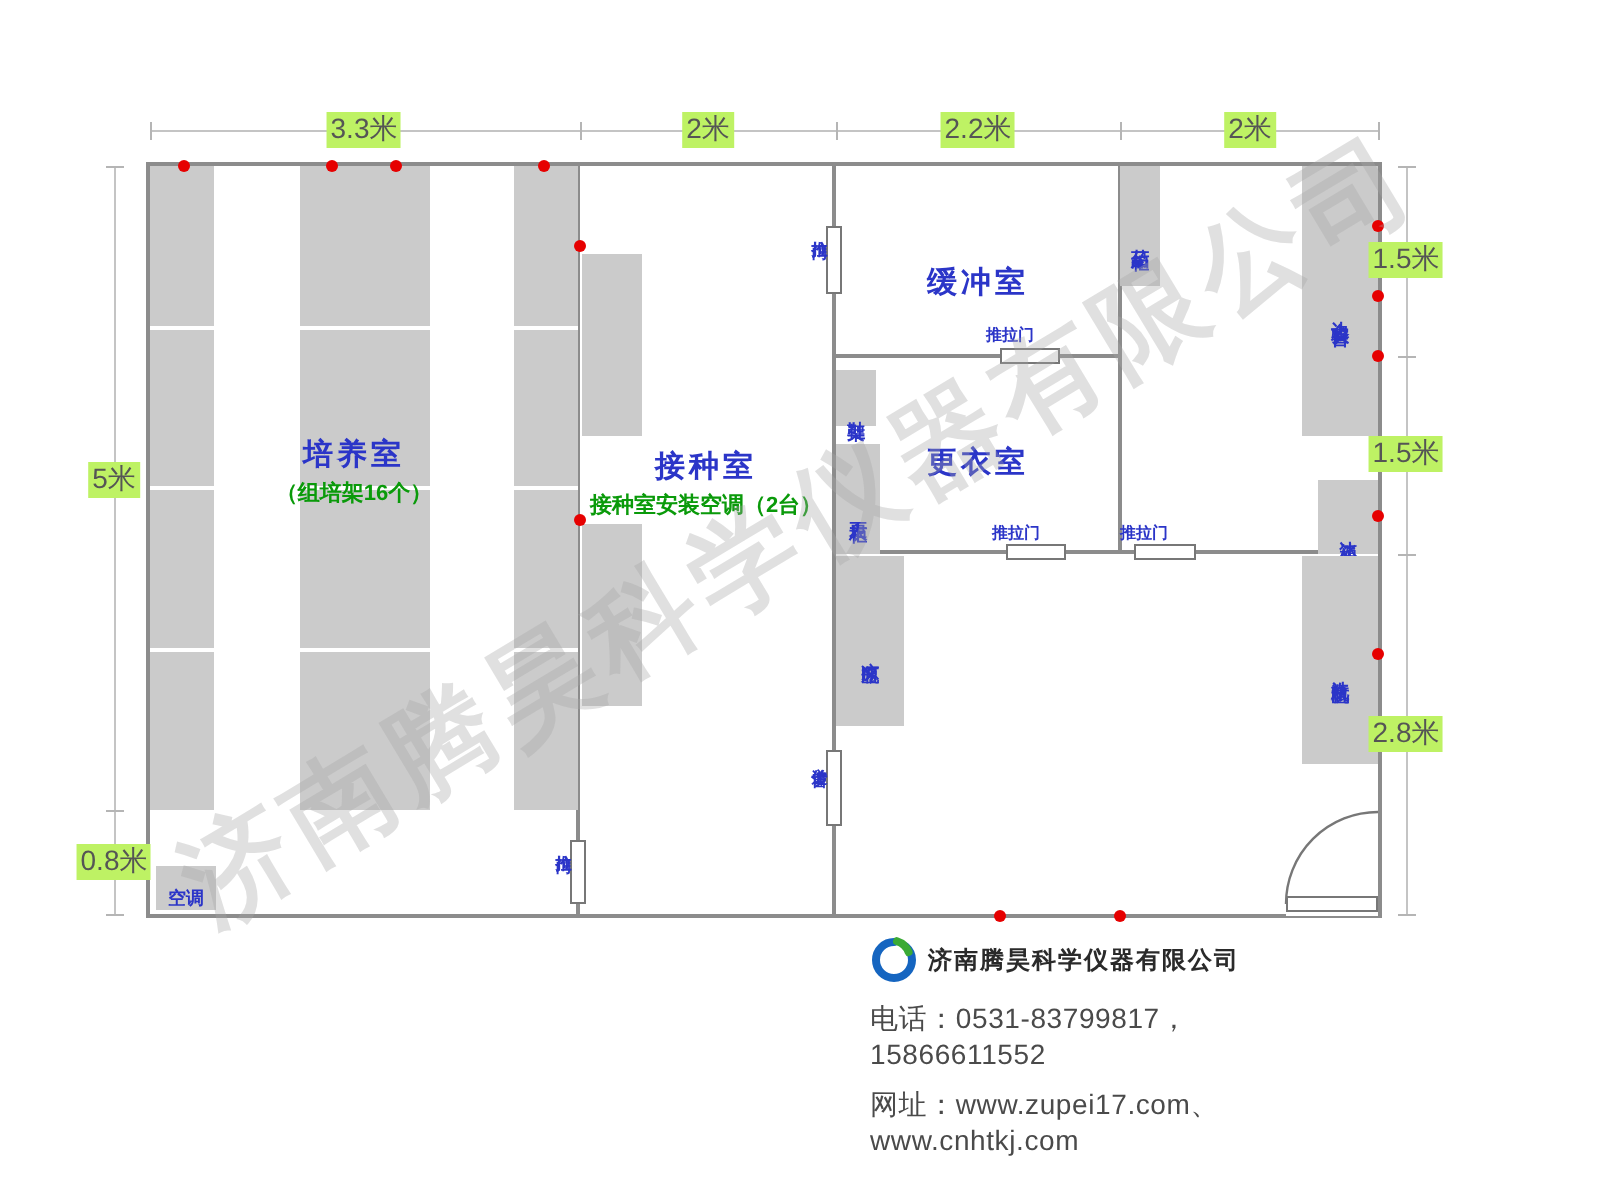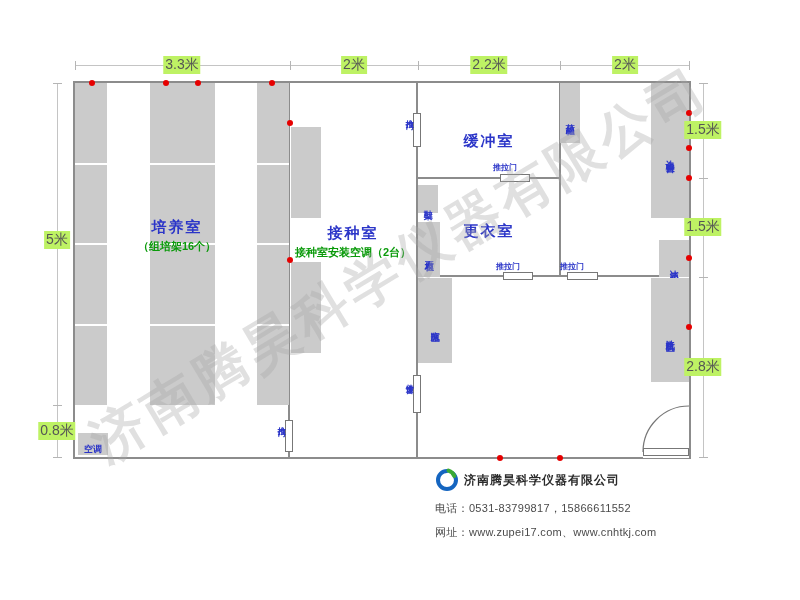--- a/index.html
+++ b/index.html
@@ -24,21 +24,21 @@
   .dimtick{background:#b5b5b5;}
   .dimlabel{position:absolute;color:#555;font-size:14px;background:#bef264;padding:0 2px;transform:translate(-50%,-50%);white-space:nowrap;z-index:12;}
   .watermark{position:absolute;left:400px;top:265px;transform:translate(-50%,-50%) rotate(-31deg);
     font-size:54px;font-weight:bold;letter-spacing:5px;color:rgba(165,165,165,0.35);
     white-space:nowrap;z-index:25;pointer-events:none;}
   .notes{position:absolute;left:310px;top:462px;width:170px;color:#ee4545;font-size:8px;line-height:13px;z-index:30;}
   .notes .ntitle{font-weight:bold;}
   .company{position:absolute;left:435px;top:468px;width:230px;z-index:30;}
   .company .row1{display:flex;align-items:center;gap:5px;}
   .company .cname{font-size:12px;font-weight:bold;color:#2a2a2a;letter-spacing:1px;}
-  .company .cline{font-size:11px;color:#4a4a4a;margin-top:9px;letter-spacing:0.3px;}
+  .company .cline{font-size:14px;color:#4a4a4a;margin-top:9px;letter-spacing:0.3px;}
   svg{display:block;}
 </style>
 </head>
 <body>
 
 <div id="stage">
 
   <div class="watermark">济南腾昊科学仪器有限公司</div>
 
   <div class="abs" style="left:643px;top:454px;width:46px;height:4px;background:#fff;z-index:8;"></div>

